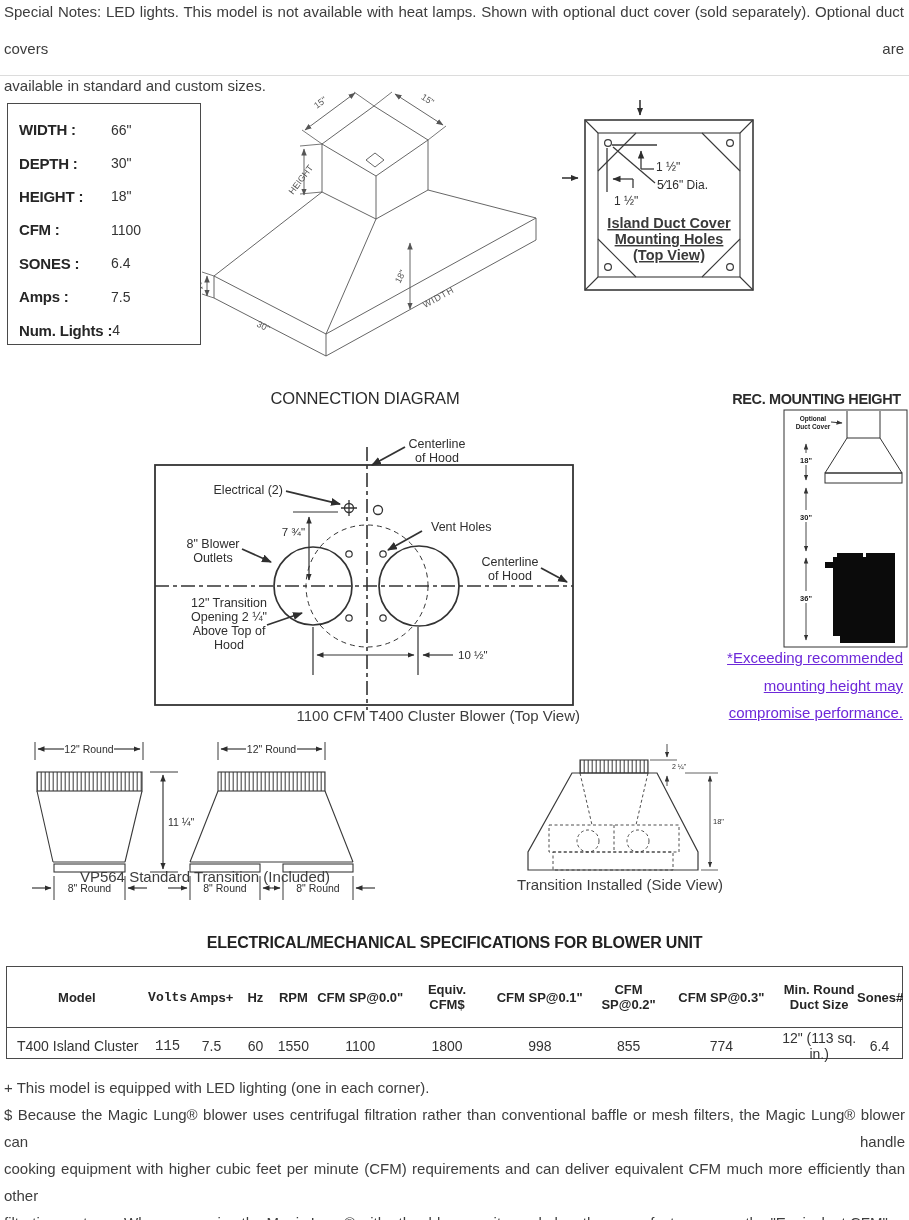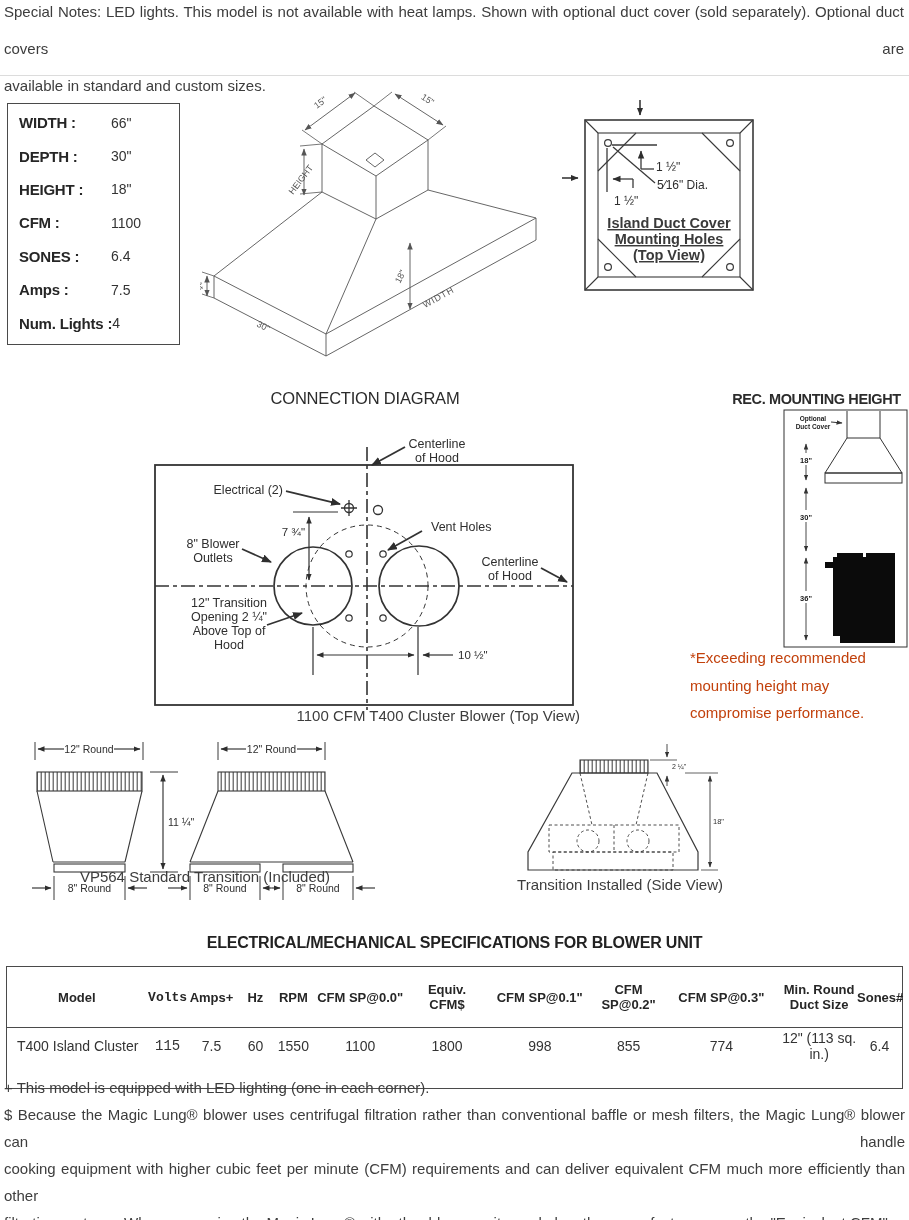--- a/index.html
+++ b/index.html
@@ -2,37 +2,37 @@
 <html><head>
 <meta charset="utf-8">
 <style>
   html,body{margin:0;padding:0;background:#fff;}
   .page{position:relative;width:909px;height:1220px;background:#fff;overflow:hidden;
         font-family:"Liberation Sans",sans-serif;color:#3d3d3d;}
   .notes{position:absolute;left:4px;top:-7px;width:900px;font-size:15px;line-height:37px;color:#3d3d3d;}
   .jline{text-align:justify;text-align-last:justify;}
   .divider{position:absolute;left:0;top:75px;width:909px;height:1px;background:#dcdcdc;}
 
-  .spec-box{position:absolute;left:7px;top:103px;width:173px;height:242px;border:1.5px solid #4a4a4a;
-            box-sizing:border-box;padding-top:2px;}
+  .spec-box{position:absolute;left:7px;top:103px;width:194px;height:242px;border:1.5px solid #4a4a4a;
+            box-sizing:border-box;padding-top:9px;}
   .spec-row{display:flex;align-items:center;height:33.4px;padding-left:11px;}
   .spec-label{font-weight:bold;font-size:15px;color:#262626;min-width:92px;letter-spacing:-0.2px;}
   .spec-value{font-size:14px;color:#333;}
 
   .conn-title{position:absolute;left:155px;top:389px;width:420px;text-align:center;
               font-size:16.5px;font-weight:normal;color:#2b2b2b;letter-spacing:-0.2px;}
   .mount-title{position:absolute;left:724px;top:391px;width:185px;text-align:center;
                font-size:14.5px;font-weight:bold;color:#2b2b2b;letter-spacing:-0.4px;}
   .cap{position:absolute;font-size:15px;color:#3d3d3d;text-align:center;}
-  .warning{position:absolute;left:690px;top:644px;width:213px;
-           font-size:15px;line-height:27.5px;color:#c2410c;}
+  .warning{position:absolute;left:690px;top:644px;width:213px;text-align:right;
+           font-size:15px;line-height:27.5px;color:#6d28d9;text-decoration:underline;}
 
   .table-title{position:absolute;left:0;top:934px;width:909px;text-align:center;
                font-size:16px;font-weight:bold;color:#222;letter-spacing:-0.2px;}
-  .spec-table{position:absolute;left:6px;top:966px;width:897px;height:123px;border:1.5px solid #4a4a4a;
+  .spec-table{position:absolute;left:6px;top:966px;width:897px;height:93px;border:1.5px solid #4a4a4a;
               box-sizing:border-box;}
   .thead{display:flex;align-items:center;height:60px;border-bottom:1.2px solid #4a4a4a;}
   .tdata{display:flex;align-items:center;height:35px;}
   .hcell{text-align:center;font-size:13px;font-weight:bold;color:#262626;line-height:15px;}
   .dcell{text-align:center;font-size:14px;color:#333;}
   .c0{width:140px;}.c1{width:42px;font-family:Liberation Mono, monospace;}.c2{width:46px;}.c3{width:42px;}.c4{width:34px;}
   .c5{width:100px;}.c6{width:74px;}.c7{width:112px;}.c8{width:66px;}.c9{width:120px;}
   .c10{width:76px;}.c11{width:45px;}
   .model-data{text-align:left;padding-left:10px;box-sizing:border-box;}
 

